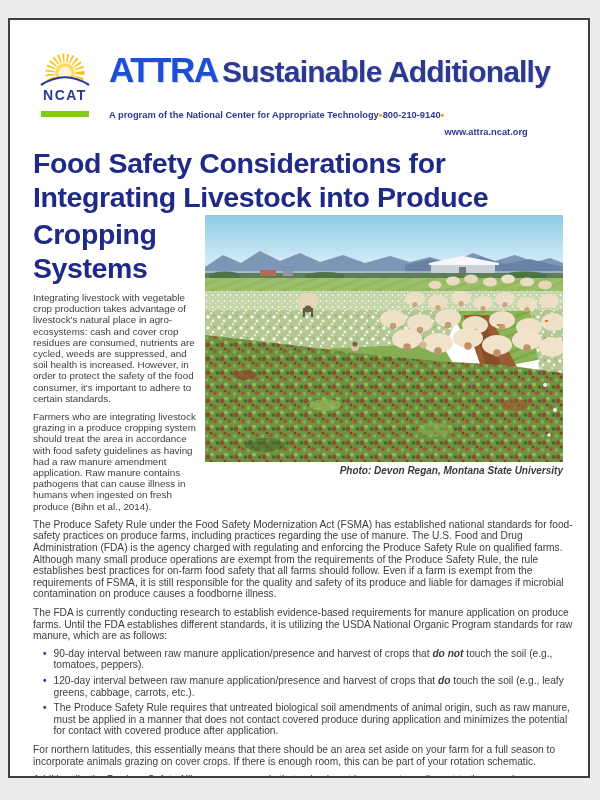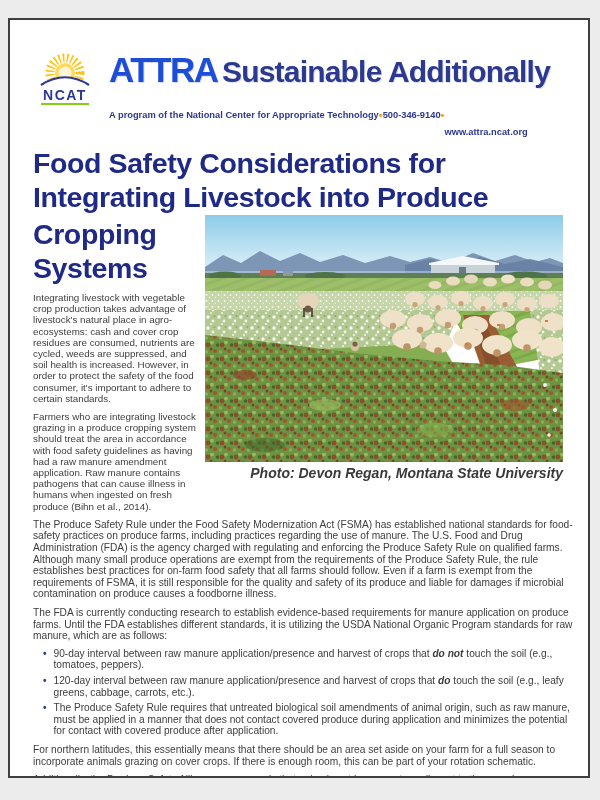--- a/index.html
+++ b/index.html
@@ -7,21 +7,21 @@
           font-family:"Liberation Sans",sans-serif;overflow:hidden;}
   .page{position:absolute;left:8px;top:18px;width:582px;height:760px;background:#fff;
         border:2px solid #3f3f3f;box-sizing:border-box;overflow:hidden;}
   .content{padding:26px 13px 0 23px;}
 
   
   .masthead{display:flex;align-items:flex-start;gap:12px;}
   .logo{width:64px;flex:none;text-align:center;}
   .logo svg{display:block;margin:0 auto;}
   .logo-label{display:inline-block;font-size:14px;font-weight:bold;color:#2b3990;
-              letter-spacing:1.5px;border-bottom:2px solid #84cc16;padding:0 2px 0;margin-top:-3px;text-align:right;}
+              letter-spacing:1.5px;border-bottom:6px solid #84cc16;padding:0 2px 8px;margin-top:-3px;text-align:right;}
   .brand-block{flex:1;min-width:0;padding-top:4px;}
   .brand-line{white-space:nowrap;}
   .brand{font-size:35px;font-weight:bold;color:#1d4ed8;letter-spacing:-1.5px;
          text-shadow:1px 1px 0 rgba(40,50,110,0.18);}
   .brand-suffix{font-size:30px;font-weight:bold;color:#2b3990;letter-spacing:-0.8px;
          text-shadow:1px 1px 0 rgba(40,50,110,0.15);}
   .tagline{margin-top:3px;font-size:9.3px;font-weight:bold;color:#2b3990;
            display:flex;align-items:center;gap:0;white-space:nowrap;}
   .dot{color:#f5a21c;font-size:11px;line-height:9px;}
   .website{color:#2b3990;text-decoration:none;cursor:pointer;margin-top:34px;}
@@ -31,21 +31,21 @@
              color:#1f2a86;letter-spacing:-0.4px;}
   .title-cont{margin:2px 0 0;font-size:28.5px;line-height:34px;font-weight:bold;
               color:#1f2a86;letter-spacing:-0.4px;}
 
   
   .columns{display:flex;margin-top:1px;}
   .leftcol{width:170px;flex:none;padding-right:6px;box-sizing:border-box;}
   .leftcol p{margin:7px 0 0;font-size:9.8px;line-height:11.2px;color:#3d3d3d;}
   .rightcol{flex:none;width:360px;padding-left:2px;}
   .photo{display:block;width:358px;height:247px;}
-  .caption{width:358px;text-align:right;font-size:14px;font-weight:bold;font-style:italic;
+  .caption{width:358px;text-align:right;font-size:10px;font-weight:bold;font-style:italic;
            color:#3a3a3a;margin-top:3px;}
 
   
   .bodytext p{margin:7px 0 0;font-size:10.2px;line-height:11.6px;color:#3d3d3d;}
   .bodytext p.first{margin-top:4px;}
   ul.bullets{list-style:none;margin:6px 0 0;padding:0;}
   .bullets li{display:flex;gap:7px;margin:4px 0 0 10px;font-size:10.2px;
               line-height:11.6px;color:#3d3d3d;}
   .bmark{color:#2b3990;flex:none;font-size:10px;font-weight:bold;}
   .emph{font-weight:bold;font-style:italic;}
@@ -69,21 +69,21 @@
           <span class="logo-label">NCAT</span>
         </div>
         <div class="brand-block">
           <div class="brand-line">
             <span class="brand">ATTRA</span>
             <span class="brand-suffix">Sustainable Additionally</span>
           </div>
           <div class="tagline">
             <span>A program of the National Center for Appropriate Technology</span>
             <span class="dot">•</span>
-            <span>500-346-9140</span>
+            <span>800-210-9140</span>
             <span class="dot">•</span>
             <span class="website">www.attra.ncat.org</span>
           </div>
         </div>
       </div>
 
       <h1 class="doc-title">Food Safety Considerations for Integrating Livestock into Produce</h1>
 
       <div class="columns">
         <div class="leftcol">

